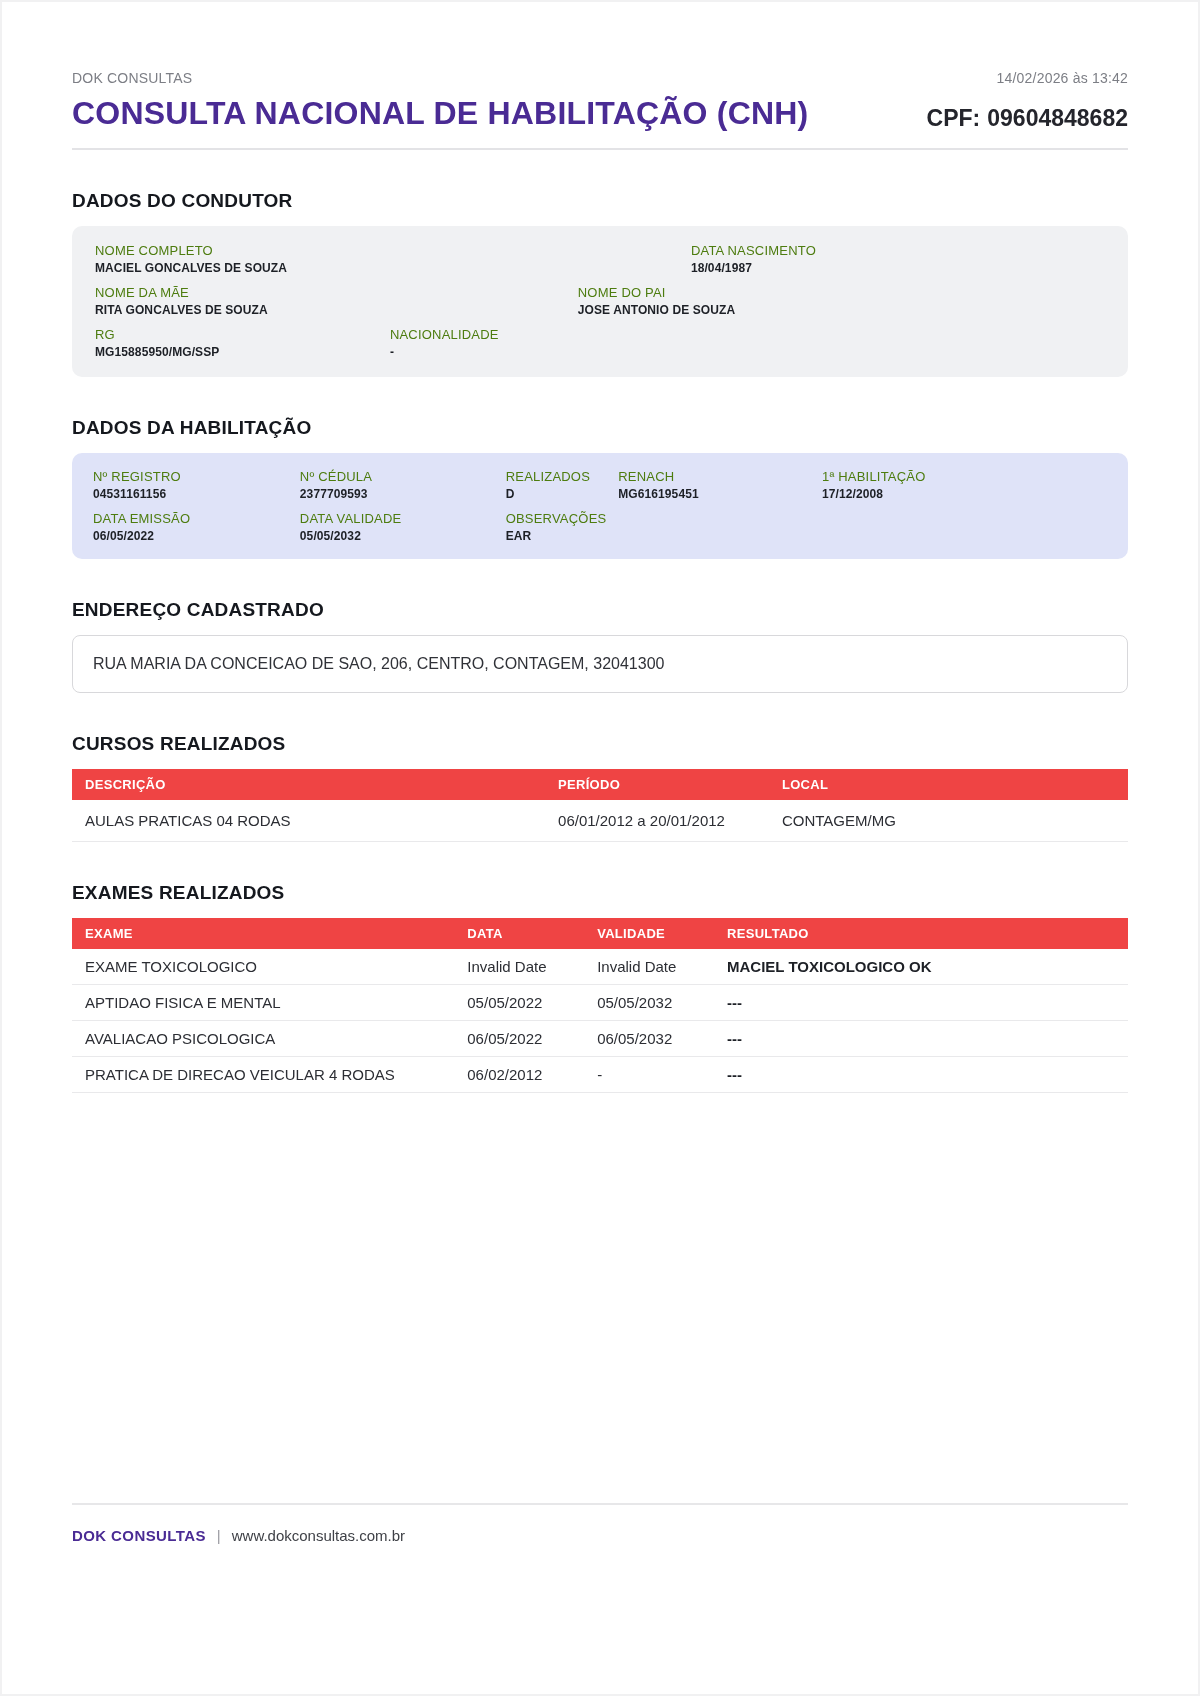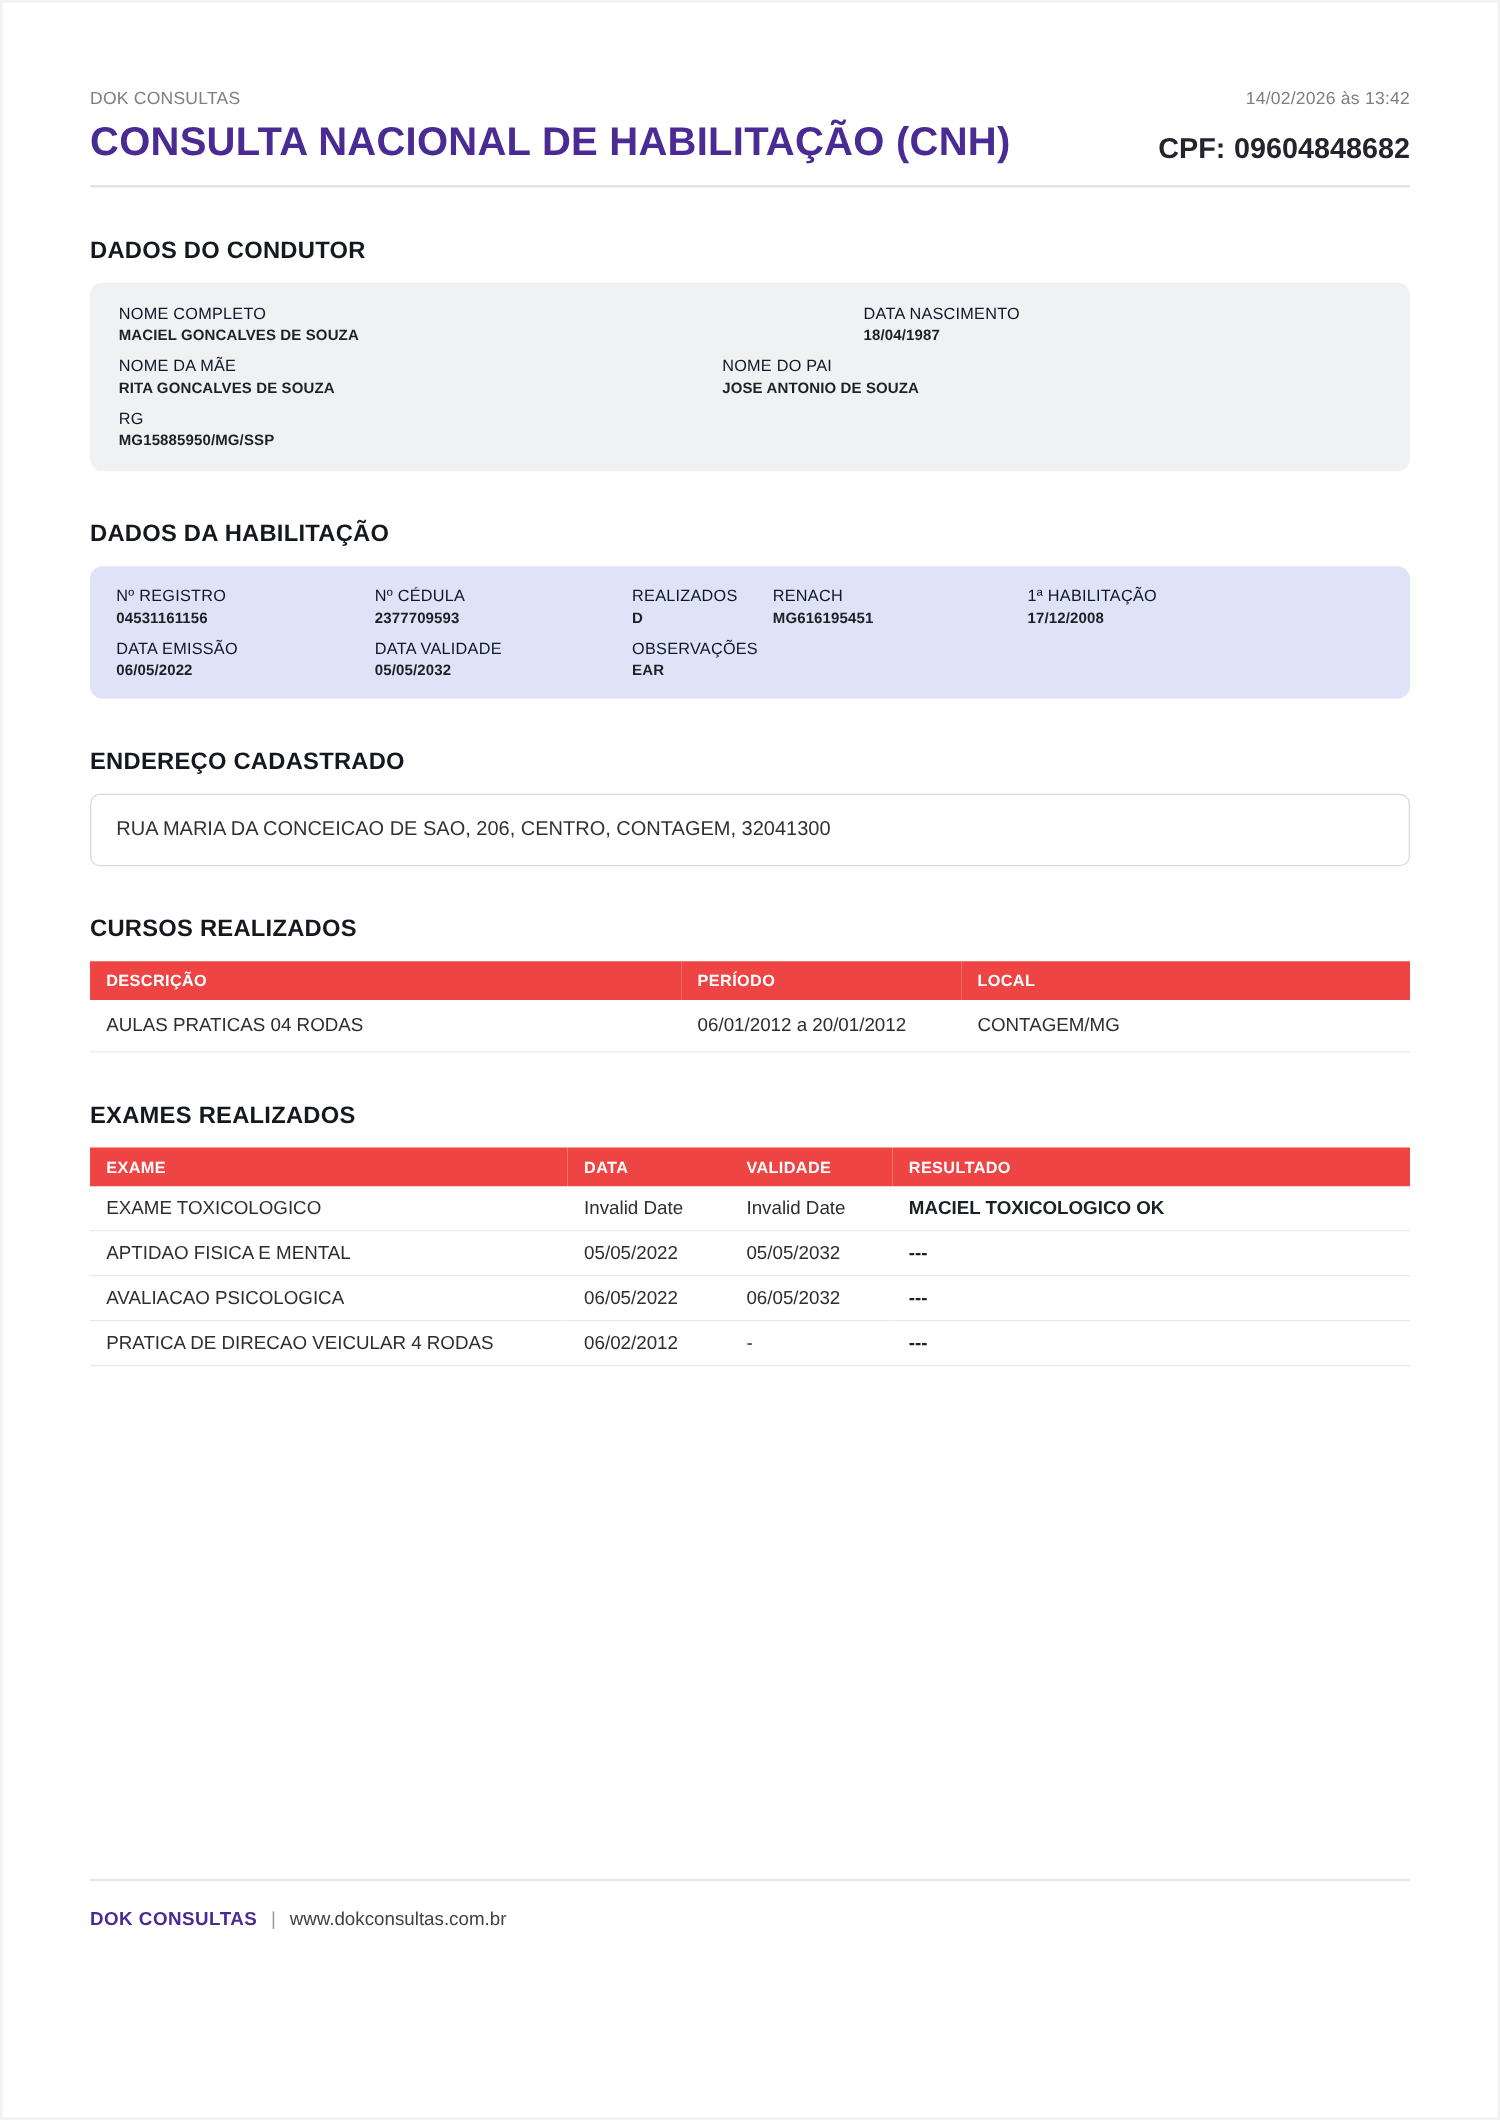--- a/index.html
+++ b/index.html
@@ -72,21 +72,21 @@
   .frow-c1 { grid-template-columns: 59% 41%; }
   .frow-c2 { grid-template-columns: 47.8% 52.2%; }
   .frow-c3 { grid-template-columns: 29.2% 70.8%; }
   .hrow-1 { grid-template-columns: 20.4% 20.3% 11.1% 20.1% auto; }
   .hrow-2 { grid-template-columns: 20.4% 20.3% auto; }
 
   .field { margin-bottom: 10px; }
   .flabel {
     display: block;
     font-size: 13px;
-    color: #0f172a;
+    color: #4d7c0f;
     letter-spacing: 0.2px;
     margin-bottom: 3px;
   }
   .fvalue {
     display: block;
     font-size: 12px;
     font-weight: bold;
     color: #1d2026;
     letter-spacing: 0.1px;
   }
@@ -186,20 +186,24 @@
       </div>
       <div class="field">
         <span class="flabel">NOME DO PAI</span>
         <span class="fvalue">JOSE ANTONIO DE SOUZA</span>
       </div>
     </div>
     <div class="frow frow-c3">
       <div class="field">
         <span class="flabel">RG</span>
         <span class="fvalue">MG15885950/MG/SSP</span>
+      </div>
+      <div class="field">
+        <span class="flabel">NACIONALIDADE</span>
+        <span class="fvalue">-</span>
       </div>
     </div>
   </div>
 </section>
 
 <section>
   <h2>DADOS DA HABILITAÇÃO</h2>
   <div class="card card-lavender">
     <div class="frow hrow-1">
       <div class="field">

